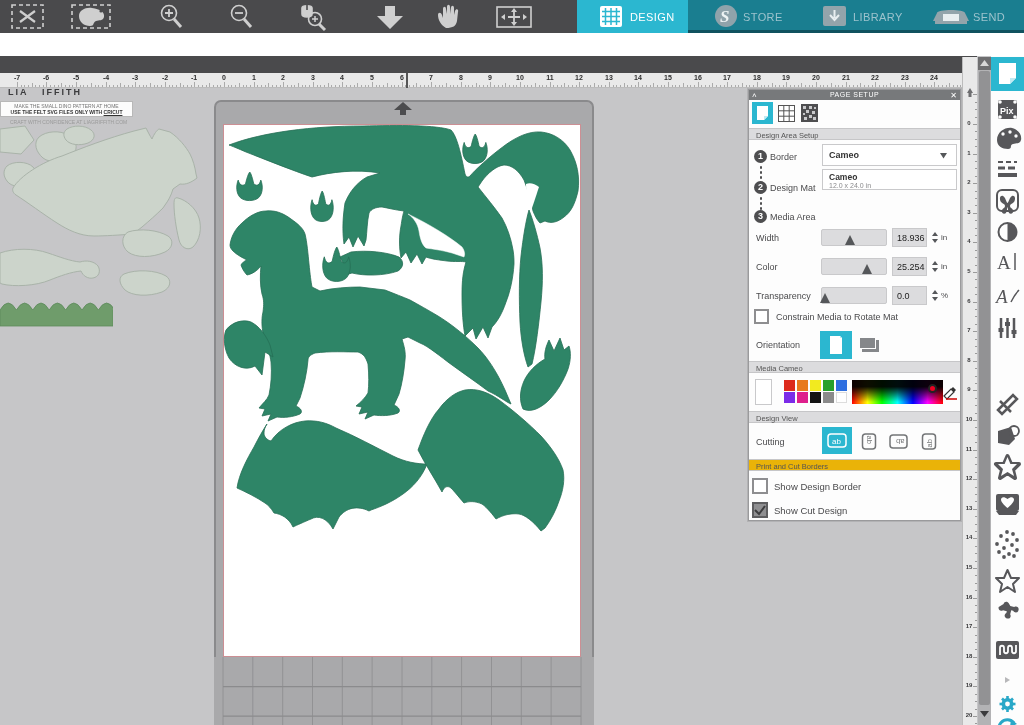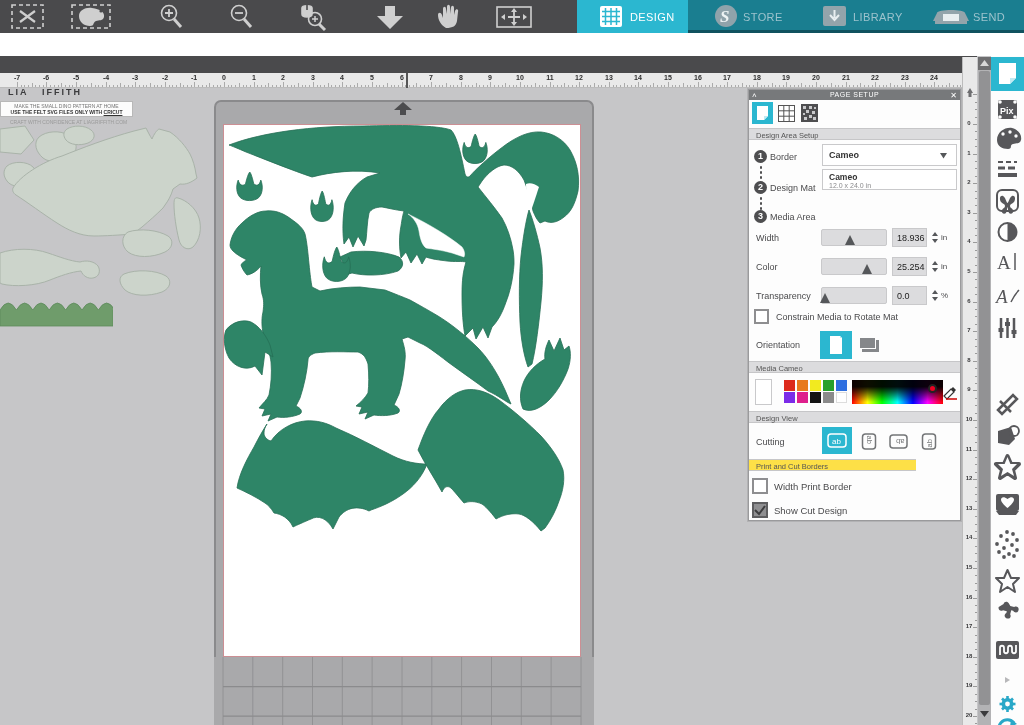--- a/index.html
+++ b/index.html
@@ -917,23 +917,23 @@
         <g transform="rotate(180 9.5 7.5)">
           <text x="3.5" y="10.5" font-size="7.5" fill="#737577">ab</text>
         </g>
       </svg>
       <svg class="abs" style="left:171px;top:343px;" width="18" height="17">
         <rect x="2.5" y="1" width="13" height="15" rx="3" fill="none" stroke="#737577" stroke-width="1.5"></rect>
         <g transform="rotate(-90 9 8.5)">
           <text x="3" y="11" font-size="7.5" fill="#737577">ab</text>
         </g>
       </svg>
-      <div class="abs" style="left:0;top:369px;width:167px;height:12px;background:#fde047;border-top:1px solid #c6c6c8;border-bottom:1px solid #c6c6c8;">
+      <div class="abs" style="left:0;top:369px;width:211px;height:12px;background:#eab308;border-top:1px solid #c6c6c8;border-bottom:1px solid #c6c6c8;">
         <div style="font-size:7.5px;color:#555;margin:2px 0 0 7px;">Print and Cut Borders</div>
       </div>
       <div class="abs" style="left:3px;top:388px;width:16px;height:16px;background:#fff;border:2px solid #8e8e90;"></div>
-      <div class="abs" style="left:25px;top:391px;font-size:9.5px;color:#4b4b4d;">Width Print Border</div>
+      <div class="abs" style="left:25px;top:391px;font-size:9.5px;color:#4b4b4d;">Show Design Border</div>
       <div class="abs" style="left:3px;top:412px;width:16px;height:16px;background:#8f8f91;border:2px solid #5e5e60;"></div>
       <svg class="abs" style="left:3px;top:412px;" width="16" height="16">
         <path d="M3 8 L7 12 L13 4" stroke="#3c3c3e" stroke-width="2" fill="none"></path>
       </svg>
       <div class="abs" style="left:25px;top:415px;font-size:9.5px;color:#4b4b4d;">Show Cut Design</div>
     </div>
 </div>
 </body></html>

